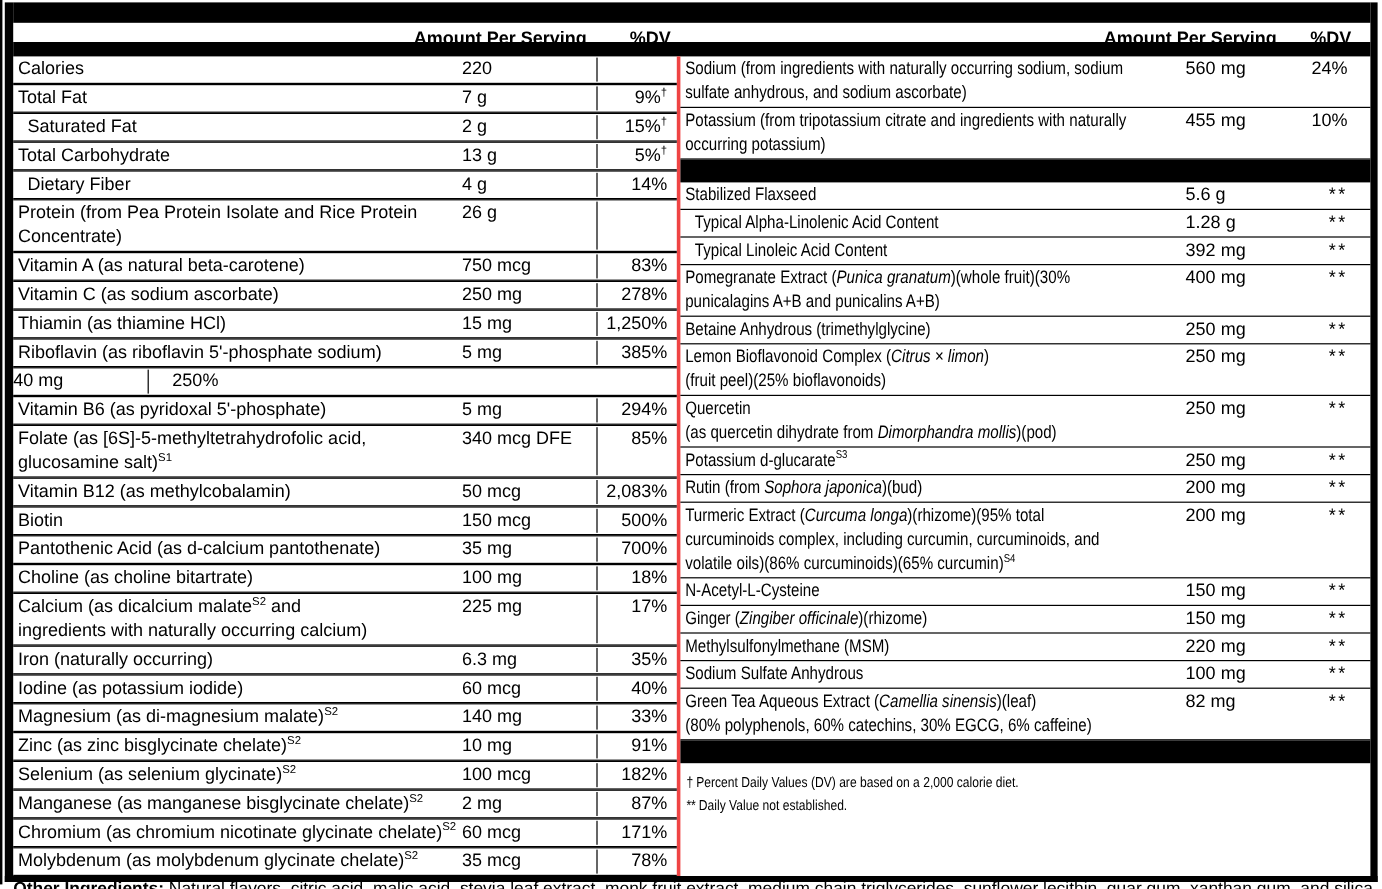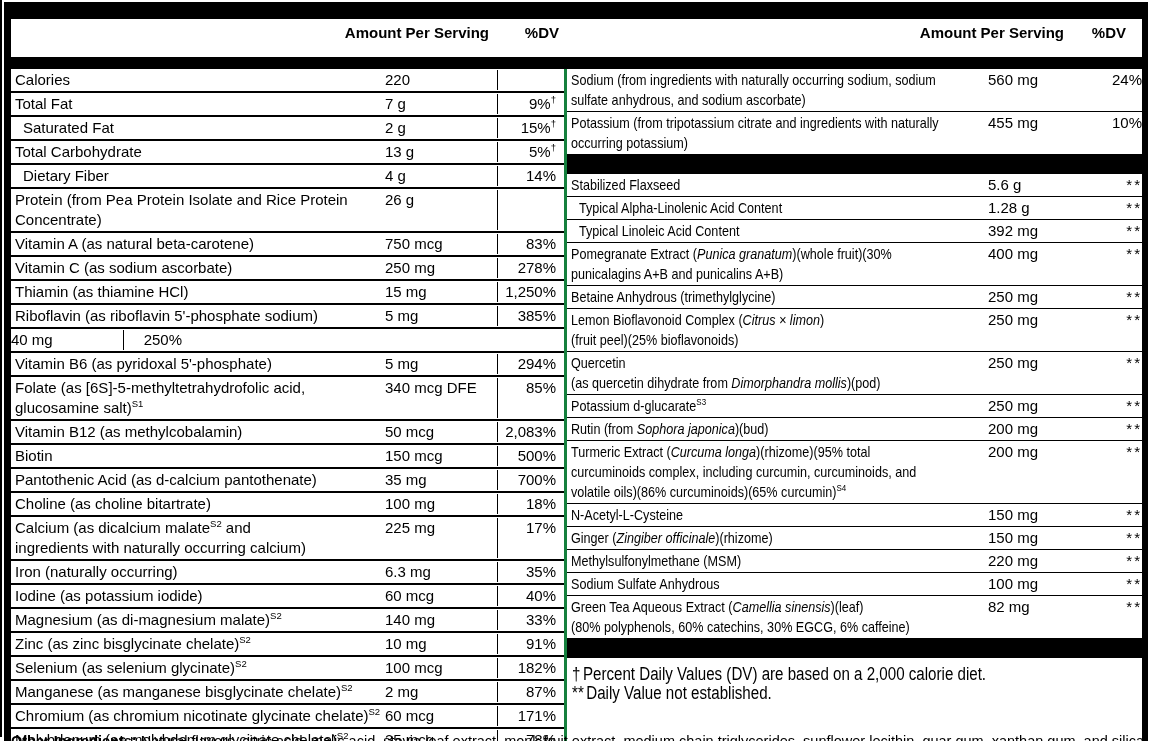--- a/index.html
+++ b/index.html
@@ -2,45 +2,45 @@
 <html><head>
 <meta charset="utf-8">
 <style>
   html,body{margin:0;padding:0}
   body{width:1152px;height:741px;position:relative;background:#fff;color:#000;
        font-family:"Liberation Sans",sans-serif;overflow:hidden}
   .edge-left{position:absolute;left:0;top:0;width:2px;height:737px;background:#000}
   .panel{position:absolute;left:4px;top:2px;width:1144px;box-sizing:border-box;
          border-left:7px solid #000;border-right:6px solid #000;border-bottom:5px solid #000;background:#fff}
   .top-band{height:17px;background:#000}
-  .hdr{position:relative;height:38px;font-weight:bold;font-size:15px}
+  .hdr{position:relative;height:16px;font-weight:bold;font-size:15px}
   .hdr span{position:absolute;top:5px;white-space:nowrap}
   #h1a{left:0;width:478px;text-align:right}
   #h1d{left:0;width:548px;text-align:right}
   #h2a{left:0;width:1053px;text-align:right}
   #h2d{left:0;width:1115px;text-align:right}
   .full-bar{height:12px;background:#000}
   .cols{display:flex;align-items:stretch}
-  .col-left{width:553px;border-right:3px solid #15803d}
+  .col-left{width:553px;border-right:3px solid #ef4444}
   .col-right{flex:1;min-width:0}
   .row{display:flex;font-size:15px;line-height:20px;align-items:flex-start}
   .col-left .row{border-top:1px solid #000;border-bottom:1px solid #000;padding:1px 0}
   .col-left .row:first-child{border-top:none}
   .col-right .row{border-bottom:1px solid #000;padding:1px 0}
   .lbl{flex:1;min-width:0;padding-left:4px}
   .indent .lbl{padding-left:12px}
   .lbl-in{display:block}
   .col-right .lbl-in{width:119%;transform:scaleX(0.84);transform-origin:0 0}
   .amt{width:100px;text-align:left;white-space:nowrap}
   .col-right .amt{width:88px}
   .dv{box-sizing:border-box;text-align:right;white-space:nowrap}
   .col-left .dv{width:67px;margin-left:12px;border-left:1px solid #000;padding-right:8px;align-self:stretch}
-  .col-right .dv{width:66px;}
+  .col-right .dv{width:66px;padding-right:19px}
   .row-bar{height:19px;background:#000}
-  .footnotes{padding:7px 0 0 5px;font-size:18px;line-height:19px}
+  .footnotes{padding:7px 0 0 5px;font-size:12px;line-height:19px}
   .fn-line{white-space:nowrap}
   .fn-in{display:inline-block;width:119%;transform:scaleX(0.84);transform-origin:0 0}
   .fn-sym{padding-right:3px}
   sup.ss{font-size:9.5px;line-height:0}
   .stars{letter-spacing:2px}
   i{font-style:italic}
   .cutoff{position:absolute;left:11px;top:734px;width:1138px;height:7px;overflow:hidden;
           font-size:14.5px;line-height:15px;white-space:nowrap}
   .oi-lead{font-weight:bold}
 </style>

